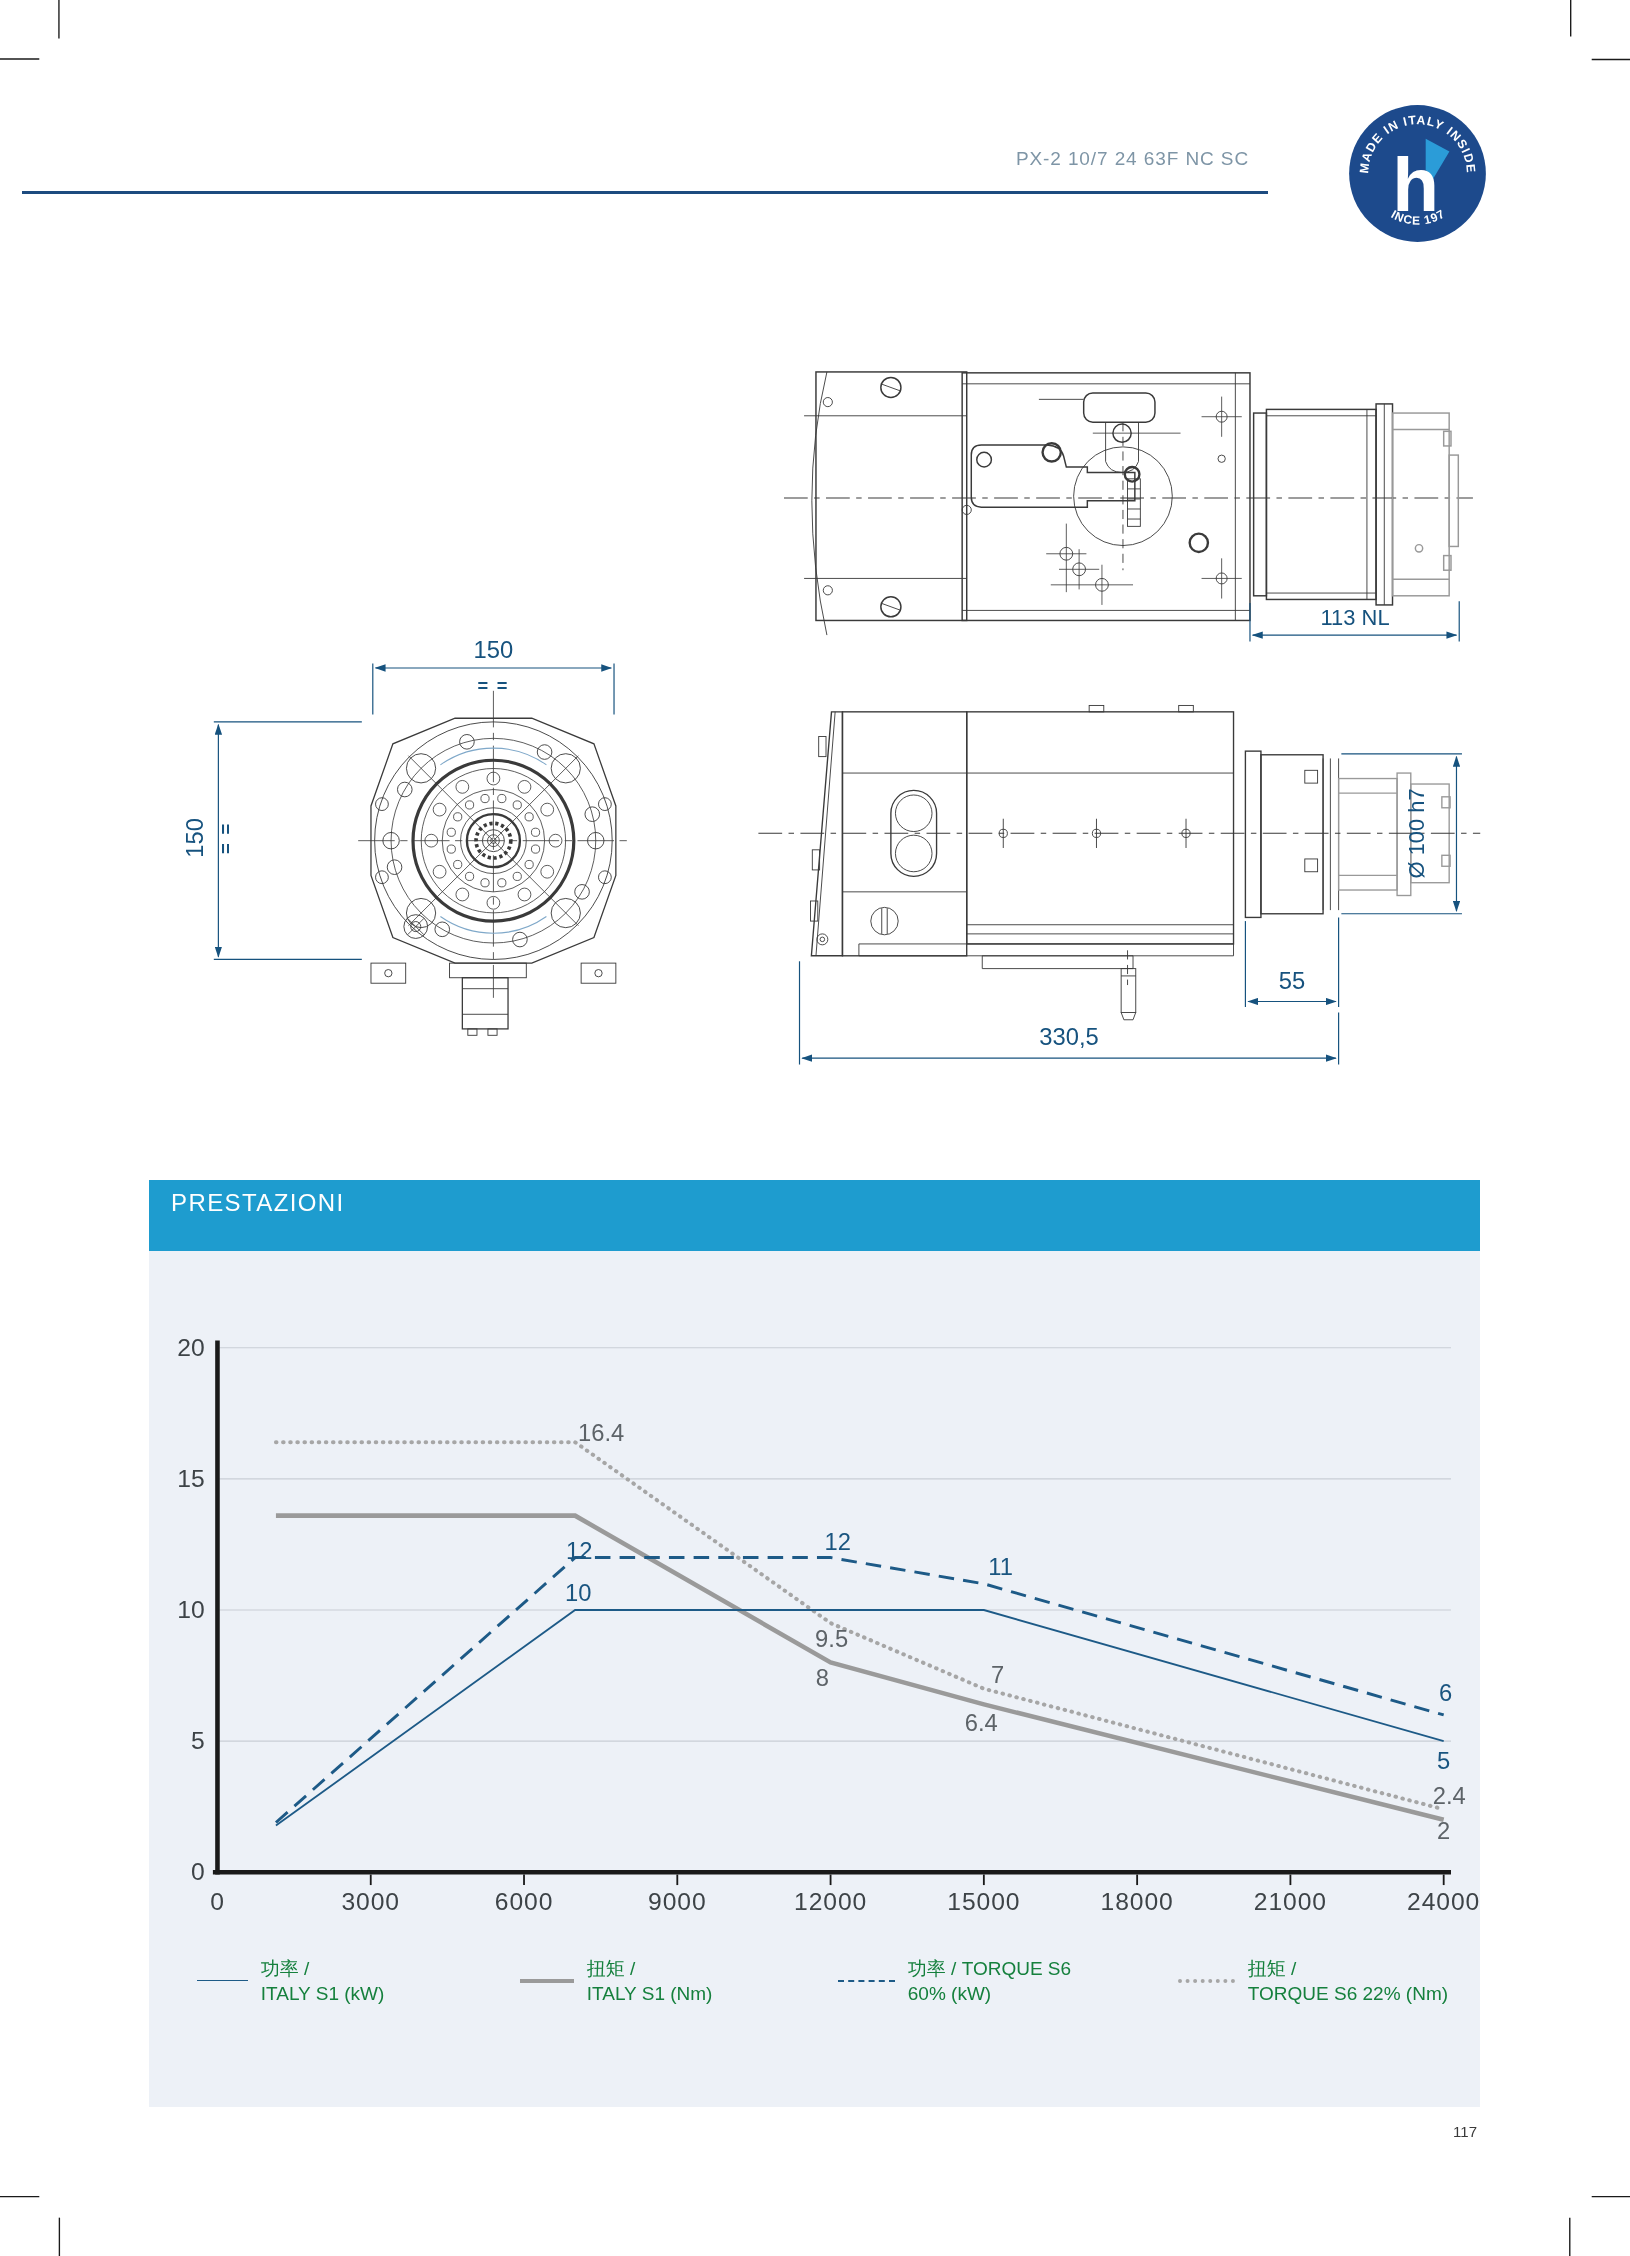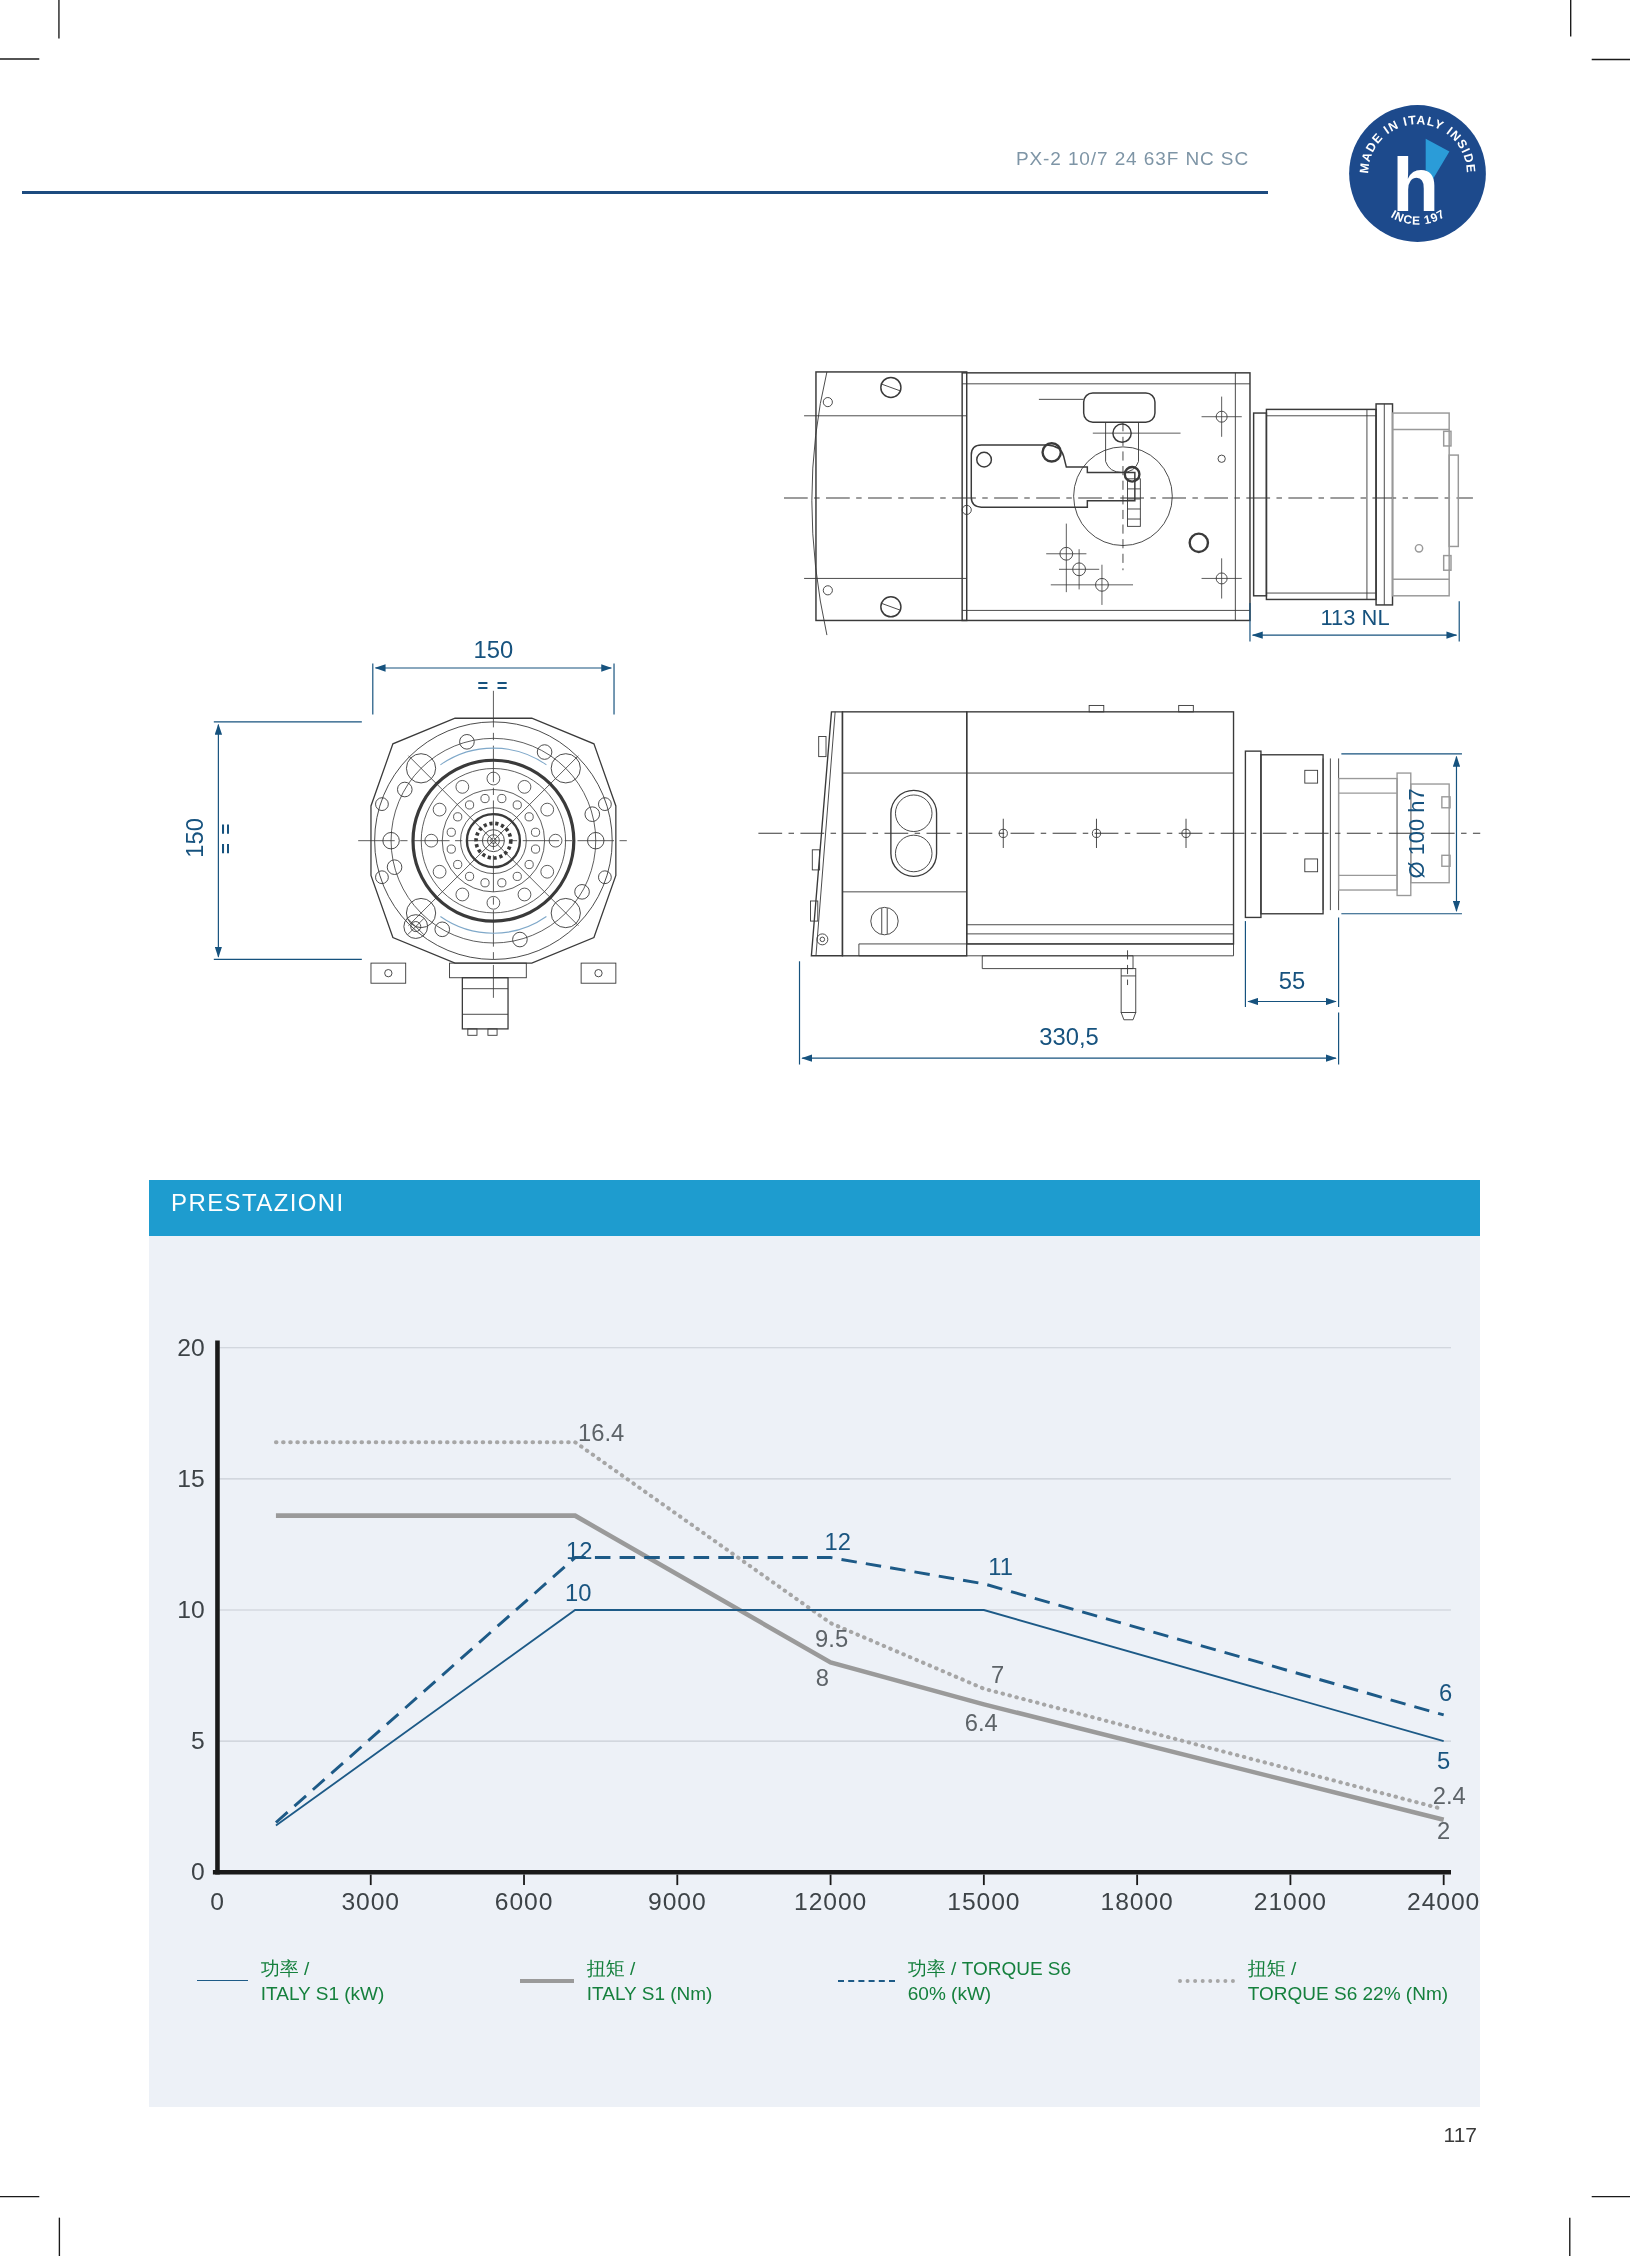--- a/index.html
+++ b/index.html
@@ -5,35 +5,35 @@
   html,body{margin:0;padding:0;background:#fff;}
   #page{position:relative;width:1631px;height:2257px;background:#fff;overflow:hidden;
         font-family:"Liberation Sans", sans-serif;}
   
   #product-code{position:absolute;top:148px;right:382px;font-size:19px;letter-spacing:0.9px;
         color:#7e95a6;white-space:nowrap;}
   #header-rule{position:absolute;left:22px;top:191px;width:1246px;height:2.7px;background:#1d4b7f;}
   #badge{position:absolute;left:1340px;top:96px;}
   
   #perf-panel{position:absolute;left:149px;top:1180px;width:1331px;height:927px;background:#edf1f7;}
-  #perf-bar{position:absolute;left:149px;top:1180px;width:1331px;height:56px;background:#1e9ccf;
+  #perf-bar{position:absolute;left:149px;top:1180px;width:1331px;height:71px;background:#1e9ccf;
         box-sizing:border-box;padding:9.1px 0 0 22px;}
   #perf-title{color:#ffffff;font-size:24px;letter-spacing:1.4px;line-height:27.4px;}
   #perf-subtitle{color:rgba(255,255,255,0.55);font-size:24px;line-height:29px;}
   
   .legend-item{position:absolute;top:1955px;height:51px;display:flex;align-items:center;}
   .sw{margin-right:12.8px;}
   .sw-thin{width:51px;border-top:1.8px solid #1d5a87;}
   .sw-thick{width:54px;border-top:4.6px solid #9a9a9a;}
   .sw-dashed{width:57px;border-top:2.7px dashed #1d5a87;}
   .sw-dotted{width:57px;border-top:4.6px dotted #a6a6a6;}
   .li1{left:197px}.li2{left:520px}.li3{left:838px}.li4{left:1178px}
   .lt{font-size:19px;line-height:25px;color:#15803d;white-space:nowrap;}
   
-  #page-number{position:absolute;top:2123px;right:154px;font-size:21px;color:#3a3a3a;}
+  #page-number{position:absolute;top:2123px;right:154px;font-size:15px;color:#3a3a3a;}
   
   svg text{font-family:"Liberation Sans", sans-serif;}
   #art{position:absolute;left:0;top:0;}
   .t{stroke-width:1;}
   .h{stroke-width:.9;}
   .b{stroke-width:2.6;}
   .lg{stroke:#999;}
   .cl{stroke-width:1.1;stroke-dasharray:26 7 6 7;}
   .cl2{stroke-width:1;stroke-dasharray:10 6;}
   .blue-arc{stroke:#7fa8c9;stroke-width:1.2;}

